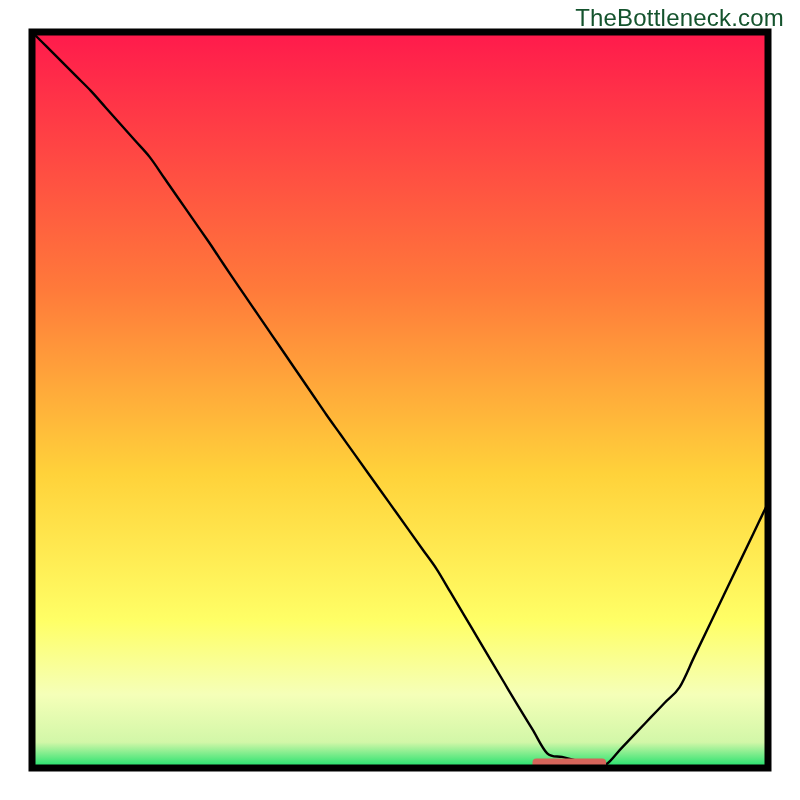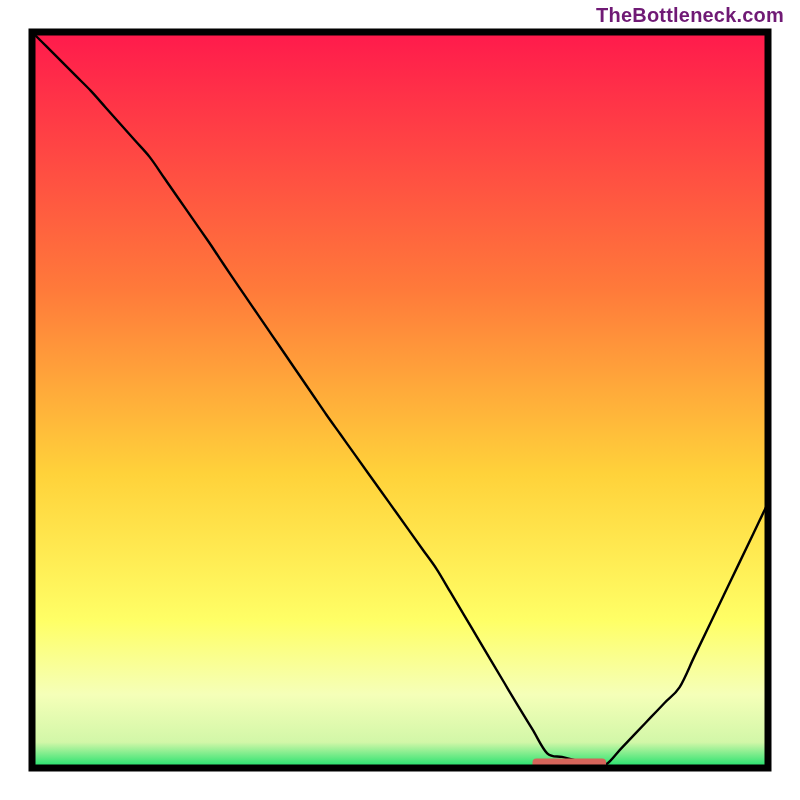--- a/index.html
+++ b/index.html
@@ -13,23 +13,23 @@
   }
   .stage {
     position: relative;
     width: 800px;
     height: 800px;
   }
   .watermark {
     position: absolute;
     top: 4px;
     right: 16px;
-    font-size: 20px;
-    font-weight: 700;
-    color: #701a75;
+    font-size: 24px;
+    font-weight: 400;
+    color: #14532d;
     letter-spacing: 0.2px;
   }
   svg {
     display: block;
   }
 </style>
 </head>
 <body>
 
 <div class="stage">

